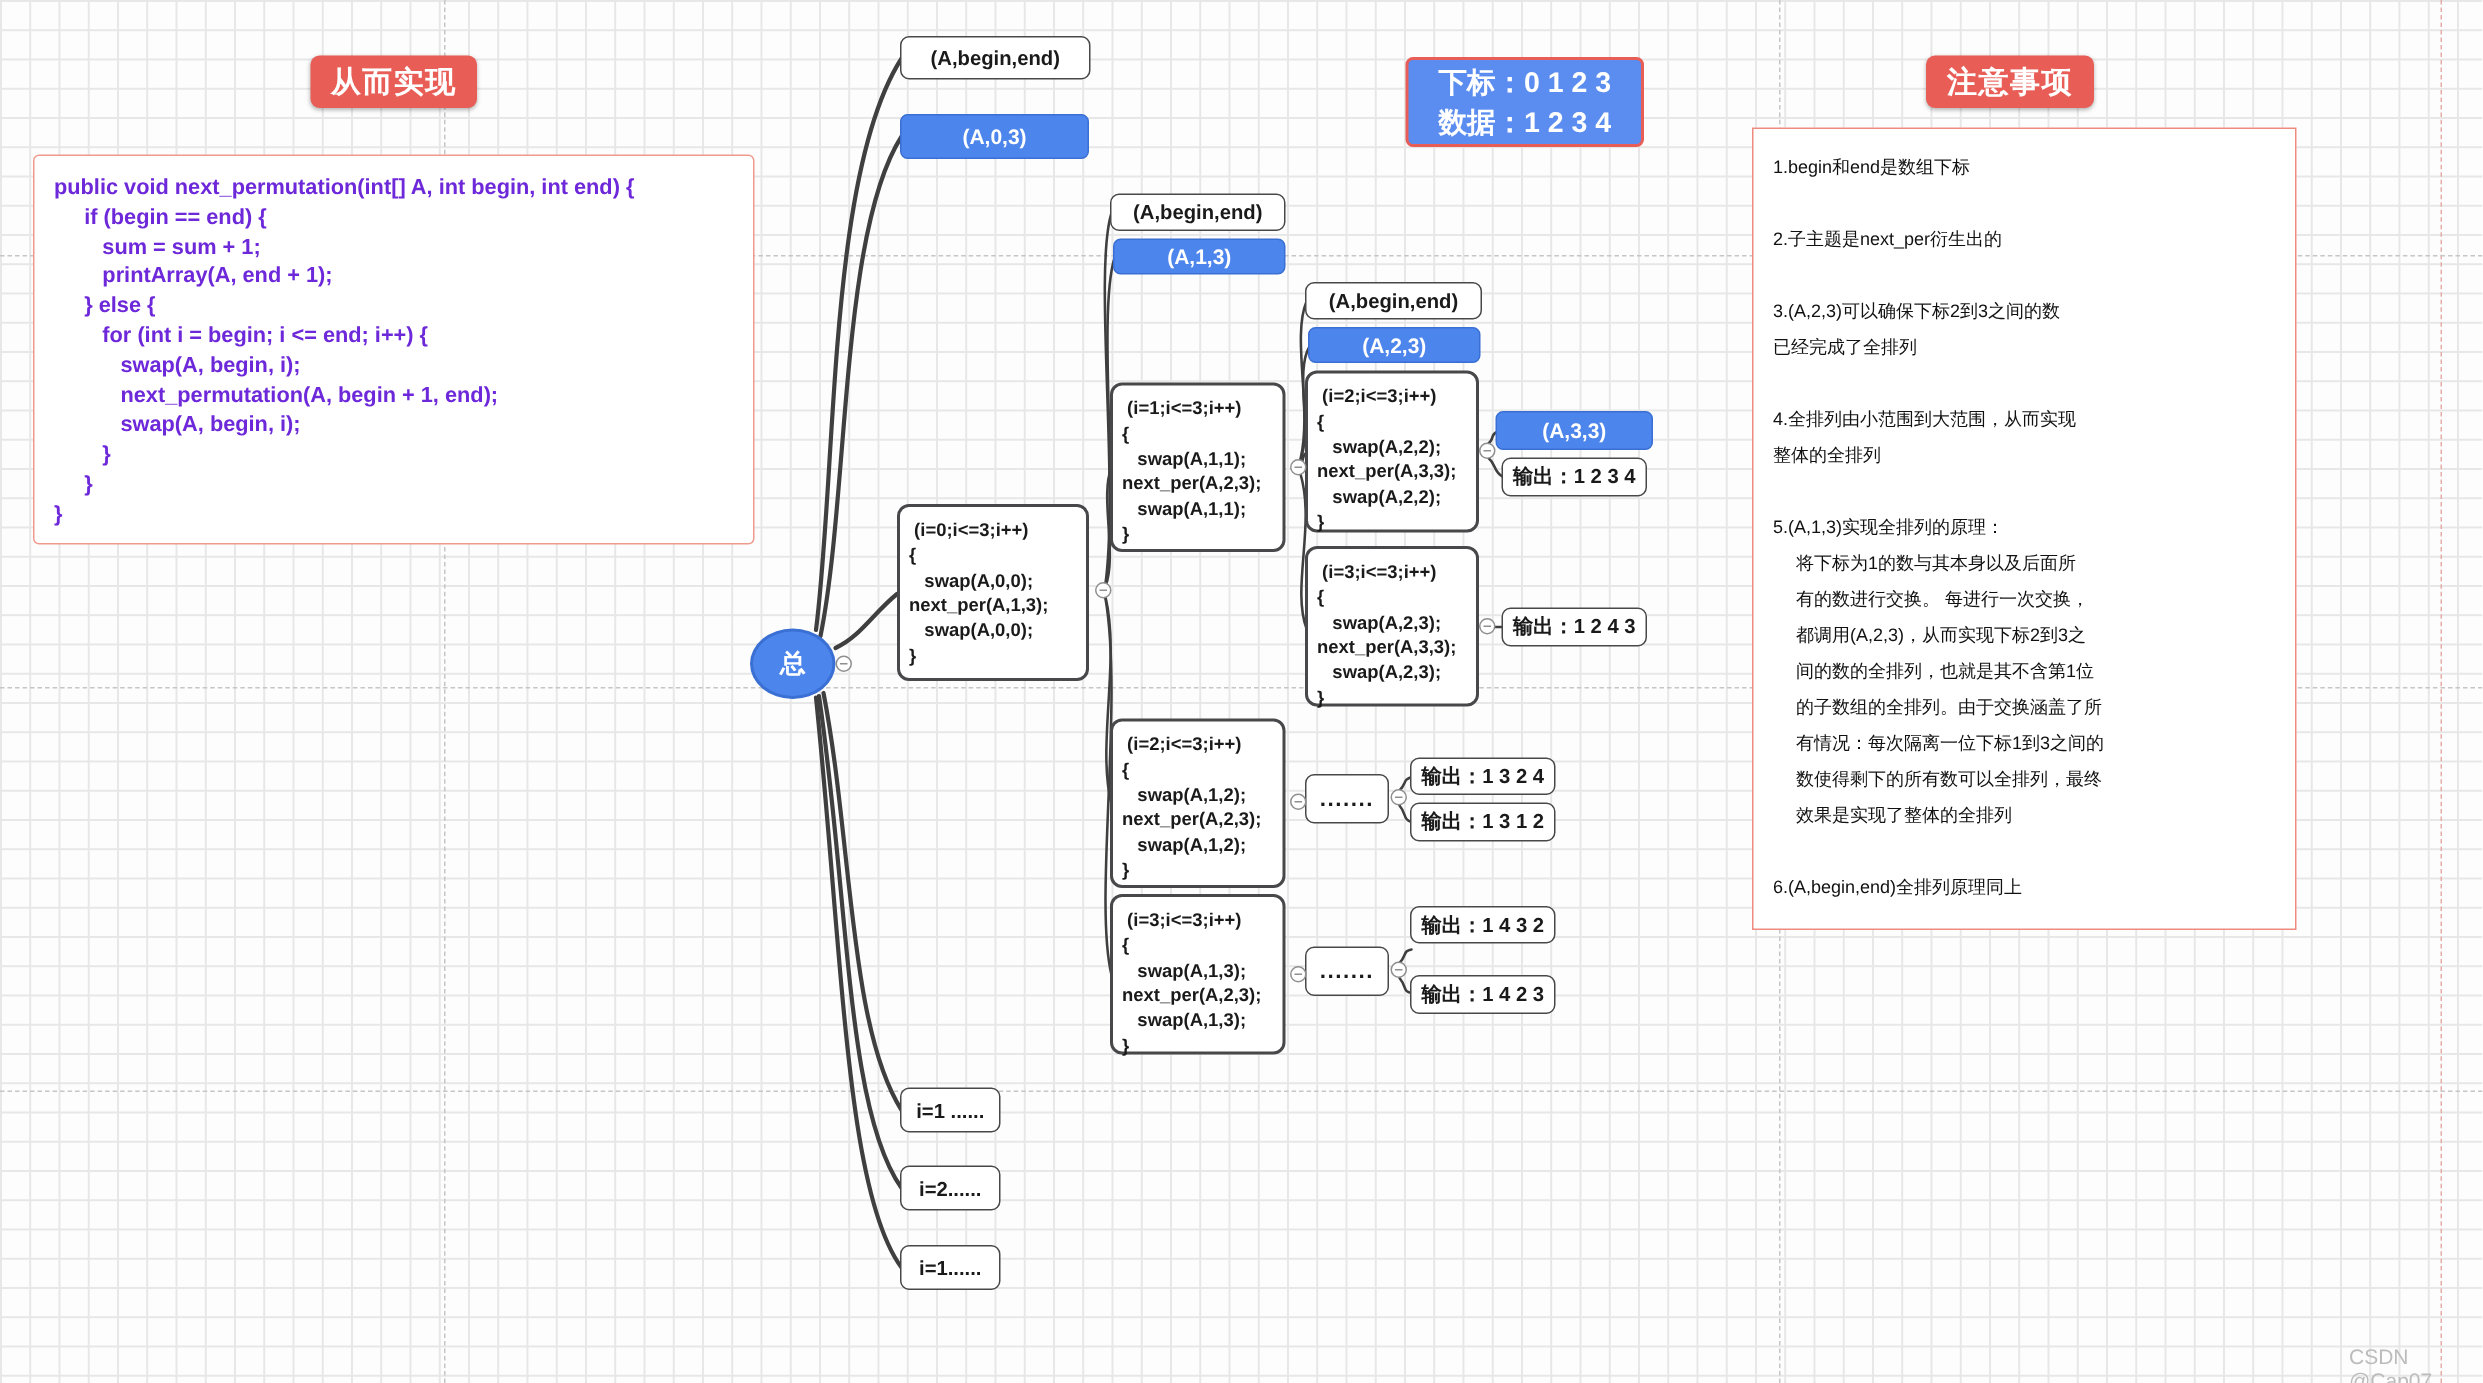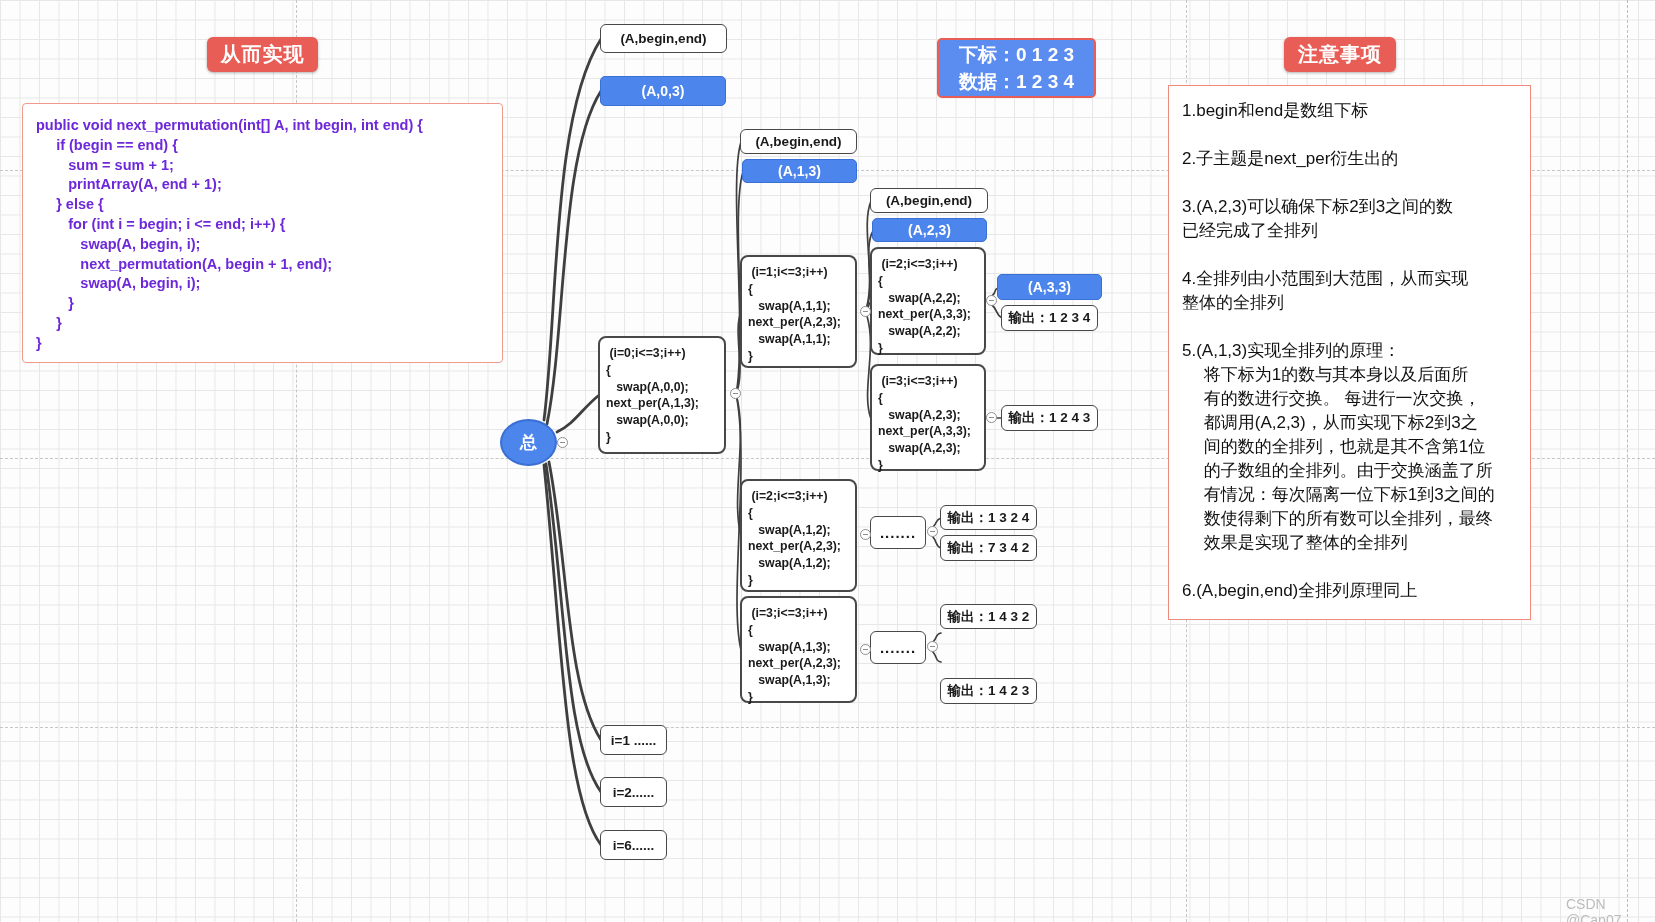--- a/index.html
+++ b/index.html
@@ -39,21 +39,21 @@
     position:absolute; left:937px; top:38px; width:159px; height:60px;
     background:#5b8cf0; border:2px solid #e85d55; border-radius:5px;
     color:#fff; font-weight:bold; font-size:19px;
     display:flex; flex-direction:column; justify-content:center; align-items:center;
     gap:1px; box-sizing:border-box;
   }
   .notes-panel {
     position:absolute; left:1168px; top:85px; width:363px; height:535px;
     background:#fff; border:1px solid #ef8a7e;
     padding:13px 8px 0 13px; box-sizing:border-box;
-    font-size:17px; line-height:24px; white-space:pre-wrap; color:#111;
+    font-size:12px; line-height:24px; white-space:pre-wrap; color:#111;
   }
   .root {
     position:absolute; left:500px; top:419px; width:57px; height:47px;
     background:#4c85ec; border:2px solid #3a6fd3; border-radius:50%;
     color:#fff; font-weight:bold; font-size:17px;
     display:flex; align-items:center; justify-content:center; box-sizing:border-box;
   }
   .node {
     position:absolute; display:flex; align-items:center; justify-content:center;
     font-weight:bold; color:#1a1a1a; background:#fff;
@@ -160,21 +160,21 @@
 <div class="node" style="left:600px;top:24px;width:127px;height:29px;">(A,begin,end)</div>
 <div class="node blue" style="left:600px;top:76px;width:126px;height:30px;">(A,0,3)</div>
 <div class="node code" style="left:598px;top:336px;width:128px;height:118px;"> (i=0;i&lt;=3;i++)
 {
    swap(A,0,0);
 next_per(A,1,3);
    swap(A,0,0);
 }</div>
 <div class="node" style="left:600px;top:725px;width:67px;height:30px;">i=1 ......</div>
 <div class="node" style="left:600px;top:777px;width:67px;height:30px;">i=2......</div>
-<div class="node" style="left:600px;top:830px;width:67px;height:30px;">i=6......</div>
+<div class="node" style="left:600px;top:830px;width:67px;height:30px;">i=1......</div>
 
 <div class="node" style="left:740px;top:129px;width:117px;height:25px;">(A,begin,end)</div>
 <div class="node blue" style="left:742px;top:159px;width:115px;height:24px;">(A,1,3)</div>
 <div class="node code" style="left:740px;top:255px;width:117px;height:113px;"> (i=1;i&lt;=3;i++)
 {
    swap(A,1,1);
 next_per(A,2,3);
    swap(A,1,1);
 }</div>
 <div class="node code" style="left:740px;top:479px;width:117px;height:113px;"> (i=2;i&lt;=3;i++)
@@ -204,25 +204,25 @@
 next_per(A,3,3);
    swap(A,2,3);
 }</div>
 
 <div class="node blue" style="left:997px;top:274px;width:105px;height:26px;">(A,3,3)</div>
 <div class="node" style="left:1001px;top:305px;width:97px;height:26px;">输出：1 2 3 4</div>
 <div class="node" style="left:1001px;top:405px;width:97px;height:26px;text-align:center;">输出：1 2 4 3</div>
 
 <div class="node dots" style="left:870px;top:516px;width:56px;height:33px;">.......</div>
 <div class="node" style="left:940px;top:505px;width:97px;height:25px;">输出：1 3 2 4</div>
-<div class="node" style="left:940px;top:535px;width:97px;height:26px;">输出：7 3 4 2</div>
+<div class="node" style="left:940px;top:535px;width:97px;height:26px;">输出：1 3 1 2</div>
 
 <div class="node dots" style="left:870px;top:631px;width:56px;height:33px;">.......</div>
 <div class="node" style="left:940px;top:604px;width:97px;height:25px;">输出：1 4 3 2</div>
-<div class="node" style="left:940px;top:650px;width:97px;height:26px;margin-top:28px;">输出：1 4 2 3</div>
+<div class="node" style="left:940px;top:650px;width:97px;height:26px;">输出：1 4 2 3</div>
 
 <div class="collapser" style="left:557px;top:437px;"></div>
 <div class="collapser" style="left:730px;top:388px;"></div>
 <div class="collapser" style="left:860px;top:306px;"></div>
 <div class="collapser" style="left:986px;top:295px;"></div>
 <div class="collapser" style="left:986px;top:412px;"></div>
 <div class="collapser" style="left:860px;top:529px;"></div>
 <div class="collapser" style="left:927px;top:526px;"></div>
 <div class="collapser" style="left:860px;top:644px;"></div>
 <div class="collapser" style="left:927px;top:641px;"></div>

